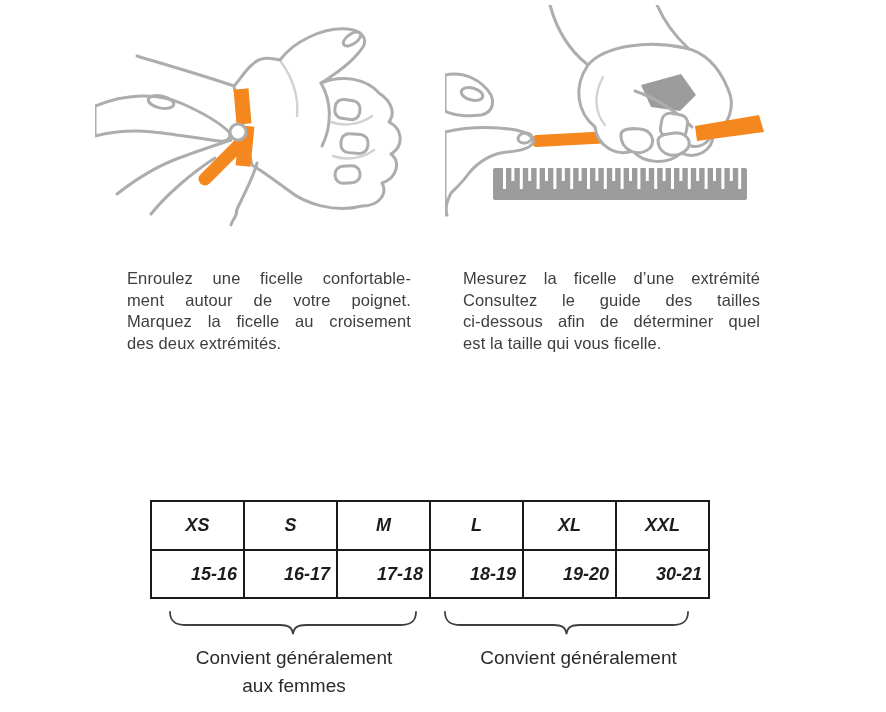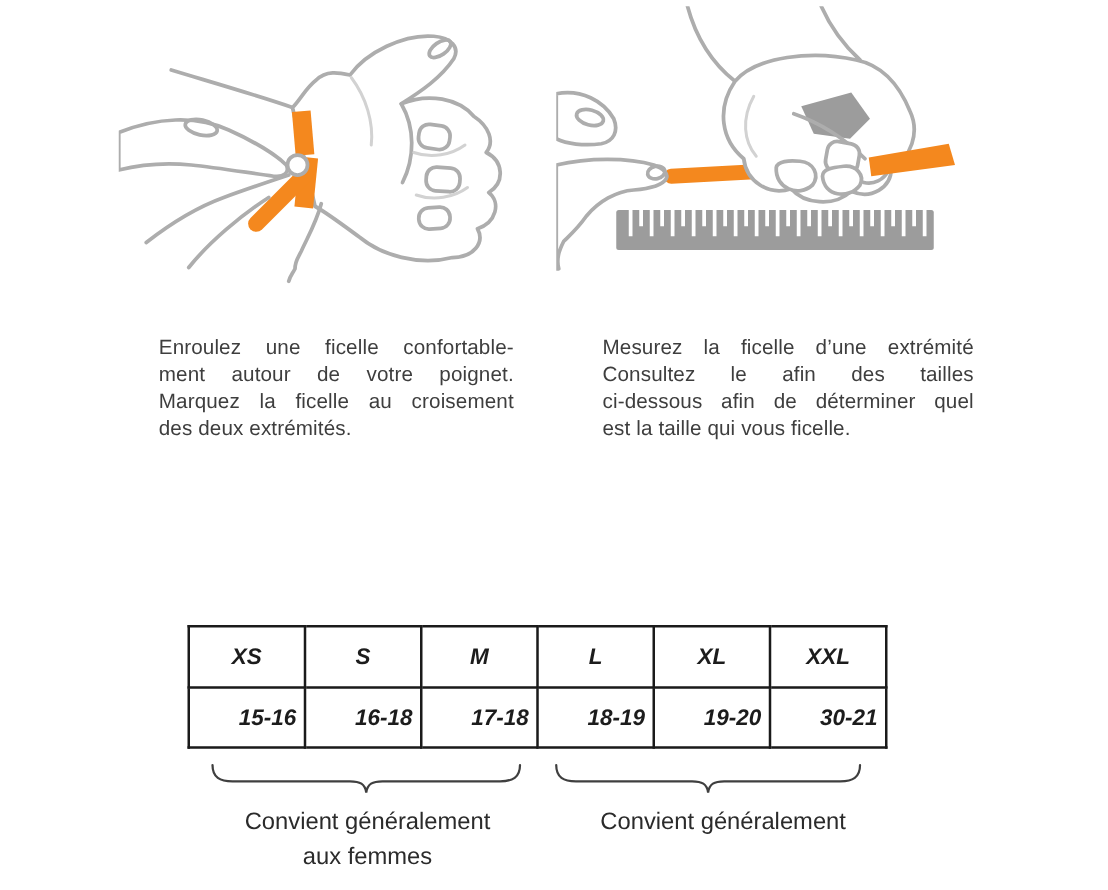--- a/index.html
+++ b/index.html
@@ -135,41 +135,41 @@
     </g>
   </svg>
 
   <div class="para" style="left:127px;top:268px;width:284px">
       <div class="jline">Enroulez une ficelle confortable-</div>
       <div class="jline">ment autour de votre poignet.</div>
       <div class="jline">Marquez la ficelle au croisement</div>
       <div class="jline">des deux extrémités.</div>
     </div>
 
-  <div class="para" style="left:482px;top:268px;width:297px">
+  <div class="para" style="left:463px;top:268px;width:297px">
       <div class="jline">Mesurez la ficelle d’une extrémité</div>
-      <div class="jline">Consultez le afin des tailles</div>
+      <div class="jline">Consultez le guide des tailles</div>
       <div class="jline">ci-dessous afin de déterminer quel</div>
       <div class="jline">est la taille qui vous ficelle.</div>
     </div>
 
   <div id="size-table-wrap">
     <table class="size">
       <tbody>
           <tr class="head">
         <td>XS</td>
         <td>S</td>
         <td>M</td>
         <td>L</td>
         <td>XL</td>
         <td>XXL</td>
       </tr>
       <tr class="vals">
         <td>15-16</td>
-        <td>16-18</td>
+        <td>16-17</td>
         <td>17-18</td>
         <td>18-19</td>
         <td>19-20</td>
         <td>30-21</td>
       </tr>
     </tbody>
       </table>
   </div>
 
   <svg class="brace" style="left:168px;top:610px" width="250" height="26" viewBox="0 0 250 26" preserveAspectRatio="none">

